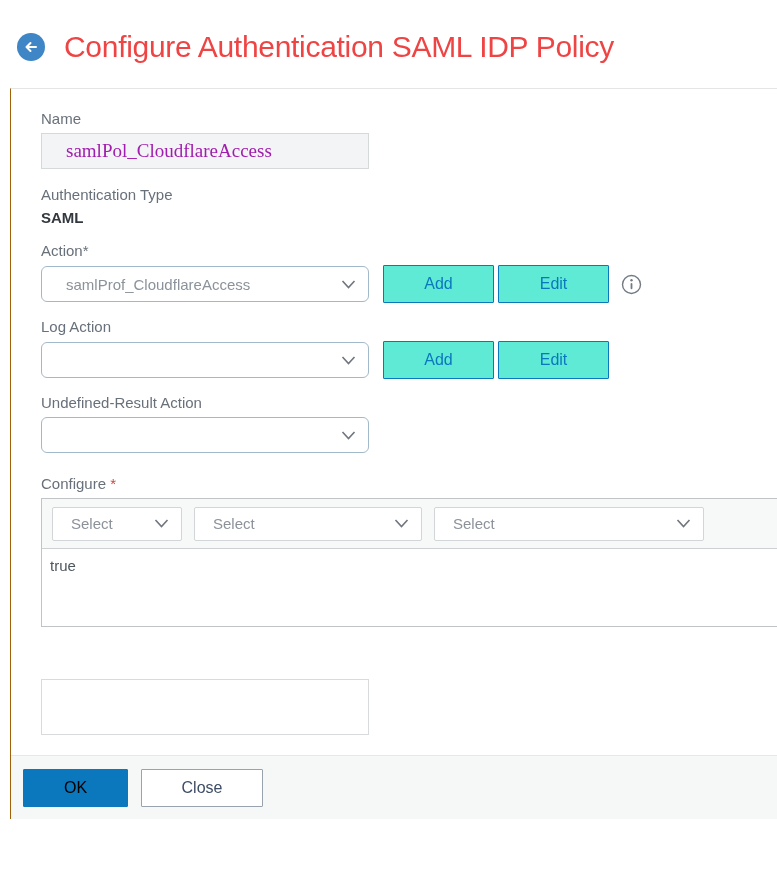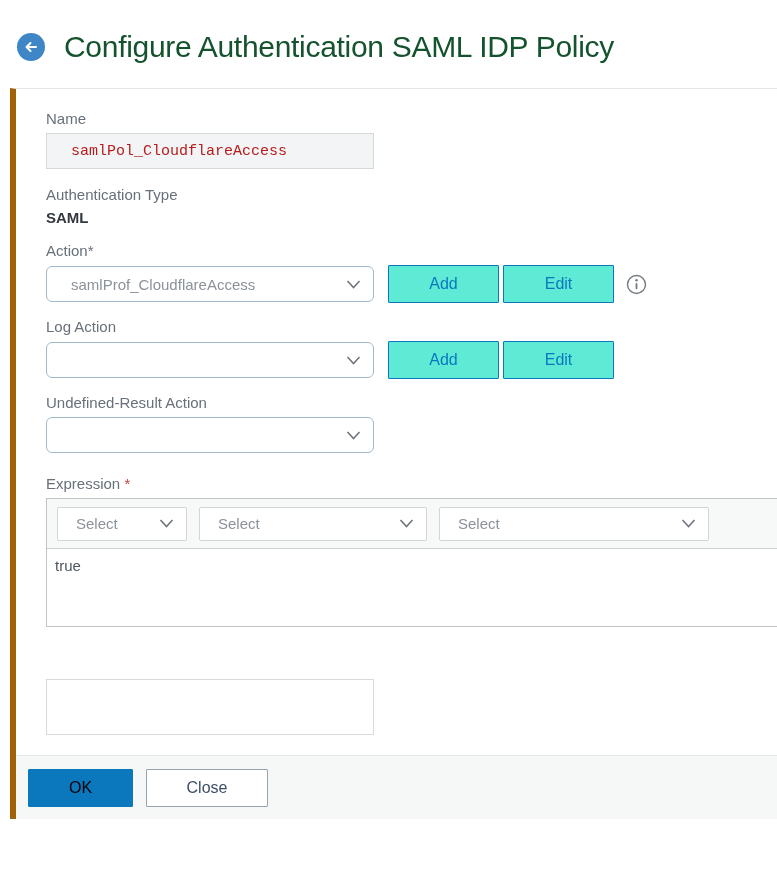--- a/index.html
+++ b/index.html
@@ -5,35 +5,35 @@
   * { margin:0; padding:0; box-sizing:border-box; }
   html,body { width:777px; height:877px; background:#ffffff; overflow:hidden;
               font-family:"Liberation Sans", sans-serif; }
 
   
   .app-header { position:relative; height:88px; }
   .back-btn { position:absolute; left:17px; top:33px; width:28px; height:28px;
               border-radius:50%; background:#3e86c5; border:none; cursor:pointer;
               display:flex; align-items:center; justify-content:center; padding:0; }
   .page-title { position:absolute; left:64px; top:30px; font-size:30px; font-weight:400;
-                color:#14532d; white-space:nowrap; letter-spacing:-0.3px; }
+                color:#ef4444; white-space:nowrap; letter-spacing:-0.3px; }
 
   
   .panel { margin-left:10px; width:767px; border-top:1px solid #e4e5e6;
-           border-left:6px solid #a16207; }
+           border-left:1px solid #a16207; }
   .panel-body { padding:21px 0 20px 30px; }
 
   .field-label { display:block; font-size:15px; color:#68707a; line-height:18px;
                  margin-bottom:5px; }
   .required { color:#cb463f; }
 
   .text-input { display:block; width:328px; height:36px; background:#f2f4f5;
-                border:1px solid #d6d9da; color:#b91c1c; font-size:15px;
+                border:1px solid #d6d9da; color:#a21caf; font-size:19px;
                 padding:0 10px 0 24px; margin-bottom:17px;
-                font-family:Liberation Mono, monospace; }
+                font-family:Liberation Serif, serif; }
 
   .static-value { font-size:15px; font-weight:700; color:#32383e; line-height:17px;
                   margin-bottom:16px; }
 
   .row { display:flex; align-items:center; margin-bottom:15px; height:38px; }
   .row-plain { height:36px; margin-bottom:22px; }
 
   .select-box { width:328px; height:36px; background:#fff; border:1px solid #a2b9ca;
                 border-radius:6px; display:flex; align-items:center;
                 padding:0 12px 0 24px; cursor:pointer; }
@@ -137,21 +137,21 @@
       <div class="field-label">Undefined-Result Action</div>
       <div class="row row-plain">
         <div class="select-box">
           <span class="select-value"></span>
           <svg class="chevron" width="15" height="9" viewBox="0 0 15 9">
             <polyline points="1.5,1 7.5,7.5 13.5,1" stroke="#6f767e" stroke-width="1.6" fill="none"></polyline>
           </svg>
         </div>
       </div>
 
-      <div class="field-label"><span>Expression</span> <span class="required">*</span></div>
+      <div class="field-label"><span>Configure</span> <span class="required">*</span></div>
 
       <div class="expr-container">
         <div class="expr-header">
           <div class="expr-select expr-s1">
             <span class="select-value">Select</span>
             <svg class="chevron" width="15" height="9" viewBox="0 0 15 9">
               <polyline points="1.5,1 7.5,7.5 13.5,1" stroke="#6f767e" stroke-width="1.6" fill="none"></polyline>
             </svg>
           </div>
           <div class="expr-select expr-s2">

